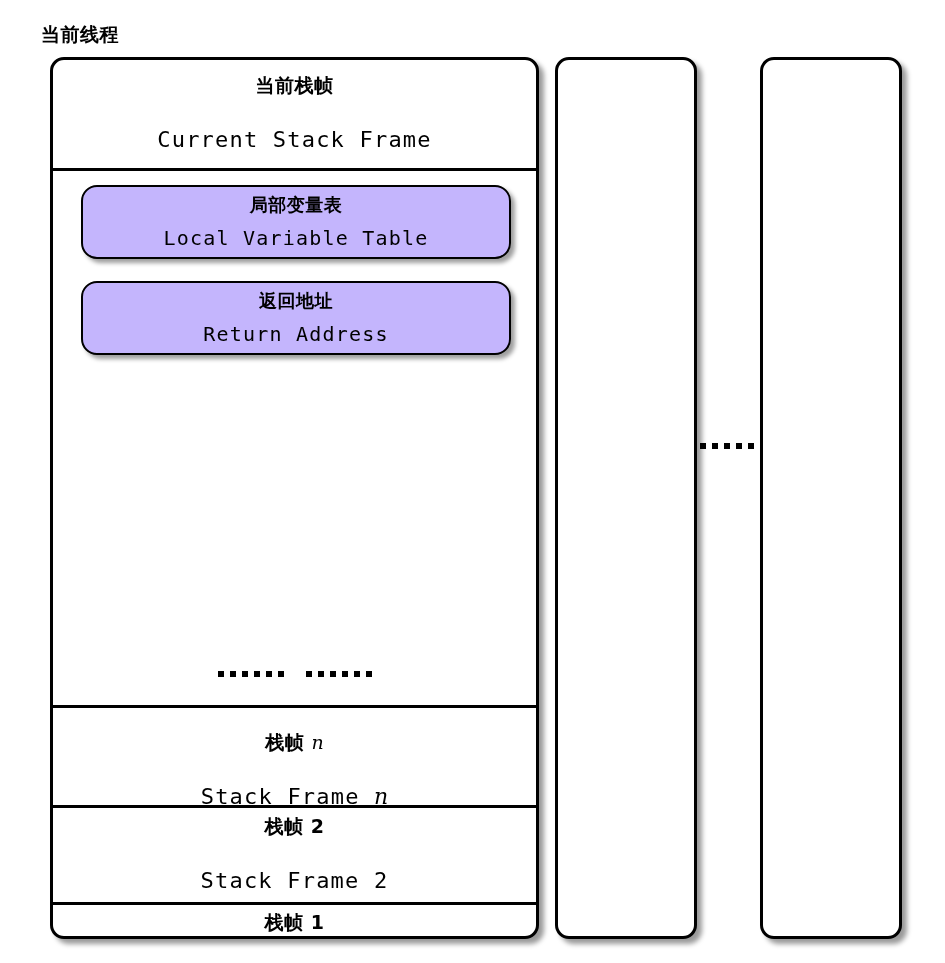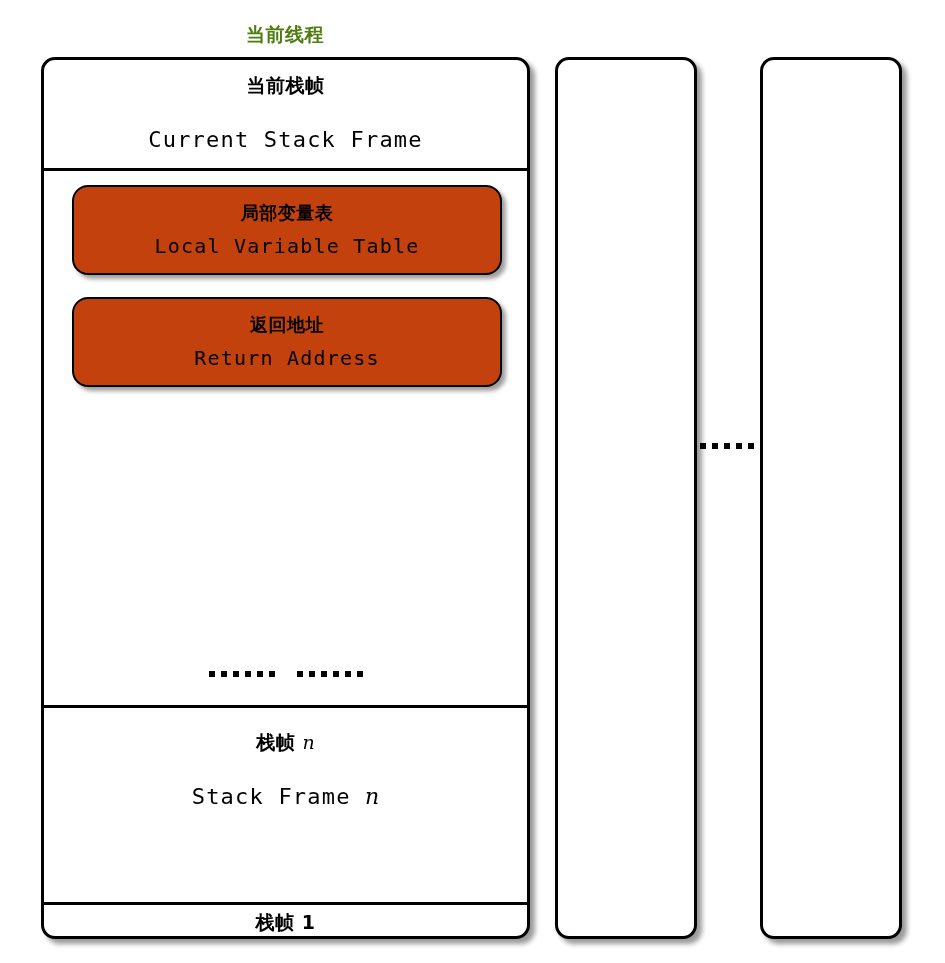--- a/index.html
+++ b/index.html
@@ -21,26 +21,26 @@
     position: absolute;
     left: 0;
     top: 0;
     width: 945px;
     height: 963px;
   }
 
   
   .col-title {
     position: absolute;
-    text-align: center;
+    text-align: left;
     font-family: "DejaVu Sans", sans-serif;
     font-weight: bold;
     font-size: 19px;
     letter-spacing: 0.5px;
-    color: #4d7c0f;
+    color: #000000;
     white-space: nowrap;
   }
   .col-title .it {
     font-style: italic;
     font-family: "DejaVu Serif", serif;
     font-weight: normal;
     font-size: 19px;
   }
   #title-current { left: 41px;  top: 22px; width: 488px; }
   #title-t2      { left: 555px; top: 22px; width: 141px; }
@@ -48,21 +48,21 @@
 
   
   .thread-box {
     position: absolute;
     box-sizing: border-box;
     background: #ffffff;
     border: 3px solid #000000;
     border-radius: 14px;
     box-shadow: 5px 5px 5px rgba(0,0,0,0.40);
   }
-  #thread-current { left: 41px;  top: 57px; width: 489px; height: 882px; text-decoration: underline; }
+  #thread-current { left: 50px;  top: 57px; width: 489px; height: 882px; text-decoration: underline; }
   #thread-2       { left: 555px; top: 57px; width: 142px; height: 882px; }
   #thread-n       { left: 760px; top: 57px; width: 142px; height: 882px; }
 
   
   .section {
     position: absolute;
     left: 0;
     box-sizing: border-box;
     width: 100%;
     display: flex;
@@ -111,22 +111,22 @@
     position: absolute;
     left: 28px;
     top: 14px;
     width: 430px;
     display: flex;
     flex-direction: column;
     gap: 22px;
   }
   .inner-box {
     box-sizing: border-box;
-    height: 90px;
-    background: #c2410c;
+    height: 74px;
+    background: #c4b5fd;
     border: 2.5px solid #000000;
     border-radius: 16px;
     box-shadow: 4px 4px 4px rgba(0,0,0,0.38);
     display: flex;
     flex-direction: column;
     align-items: center;
     justify-content: center;
   }
   .inner-box .label-cn { font-size: 18px; }
   .inner-box .label-en { font-size: 20px; margin-top: 10px; }
@@ -214,20 +214,24 @@
             <i></i>
         </span>
       </div>
     </div>
 
     <div class="section divider-top" id="sec-frame-n">
       <div class="label-cn"><span>栈帧 </span><span class="it">n</span></div>
       <div class="label-en"><span>Stack Frame </span><span class="it">n</span></div>
     </div>
 
+    <div class="section divider-top" id="sec-frame-2">
+      <div class="label-cn"><span>栈帧 </span><span>2</span></div>
+      <div class="label-en"><span>Stack Frame </span><span>2</span></div>
+    </div>
 
     <div class="section divider-top" id="sec-frame-1">
       <div class="label-cn"><span>栈帧 </span><span>1</span></div>
       <div class="label-en"><span>Stack Frame </span><span>1</span></div>
     </div>
 
   </div>
 
   <div class="thread-box" id="thread-2"></div>
 

